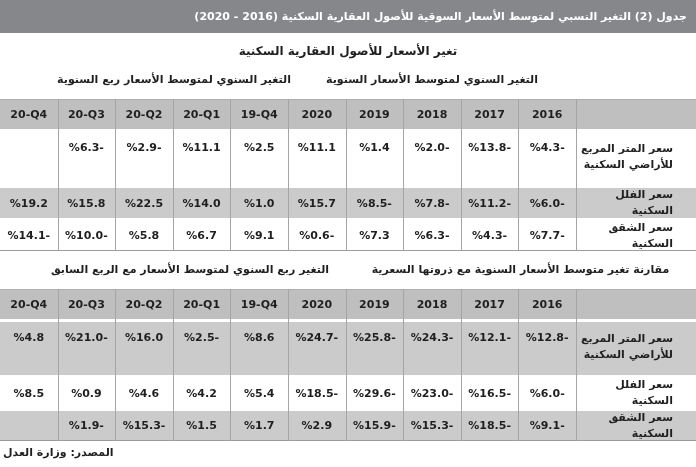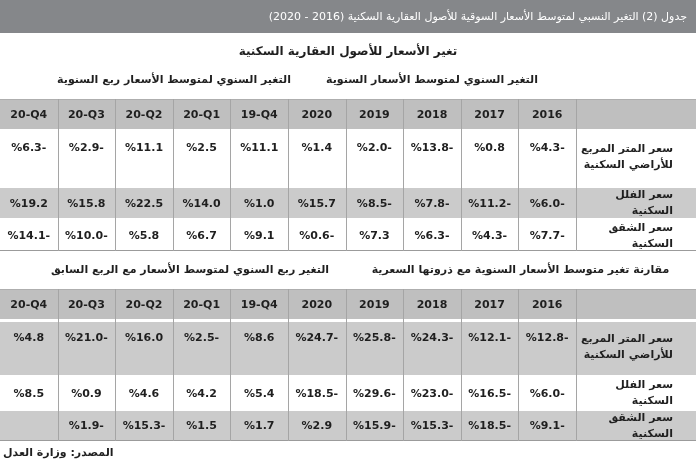--- a/index.html
+++ b/index.html
@@ -10,21 +10,21 @@
     width: 696px; height: 467px;
     position: relative; overflow: hidden;
     direction: rtl; background: #ffffff;
     color: var(--text, #1f1f1f);
   }
 
   .titlebar {
     height: 33px;
     background: var(--titlebar-bg, #85878a);
     color: var(--titlebar-text, #ffffff);
-    font-size: 11px; font-weight: normal;
+    font-size: 11px; font-weight: bold;
     display: flex; align-items: center;
     padding: 0 9px;
   }
 
   .subtitle {
     margin-top: 8px; height: 20px; line-height: 20px;
     text-align: center; font-size: 12px; font-weight: bold;
   }
 
   .band { position: relative; height: 26px; margin-top: 6px;
@@ -94,21 +94,20 @@
           <div class="c hdr">19-Q4</div>
           <div class="c hdr">20-Q1</div>
           <div class="c hdr">20-Q2</div>
           <div class="c hdr">20-Q3</div>
           <div class="c hdr">20-Q4</div>
         </div>
         <div class="row body tall white">
           <div class="c lbl">سعر المتر المربع
 للأراضي السكنية</div>
           <div class="c val">%4.3-</div>
-          <div class="c val">%0.8</div>
           <div class="c val">%13.8-</div>
           <div class="c val">%2.0-</div>
           <div class="c val">%1.4</div>
           <div class="c val">%11.1</div>
           <div class="c val">%2.5</div>
           <div class="c val">%11.1</div>
           <div class="c val">%2.9-</div>
           <div class="c val">%6.3-</div>
         </div>
         <div class="row body gray">

